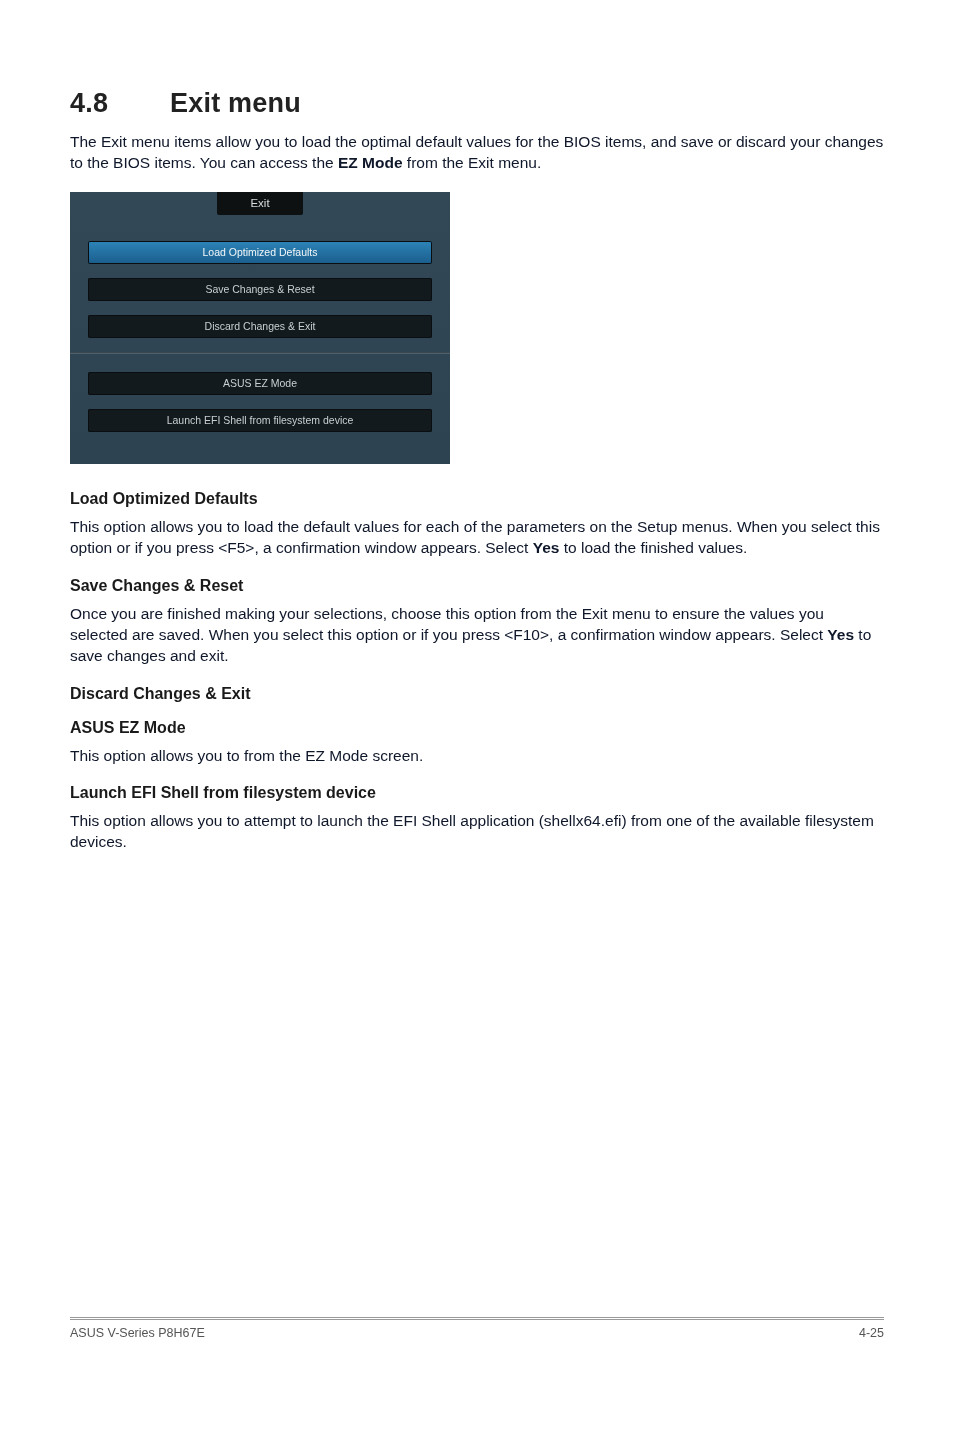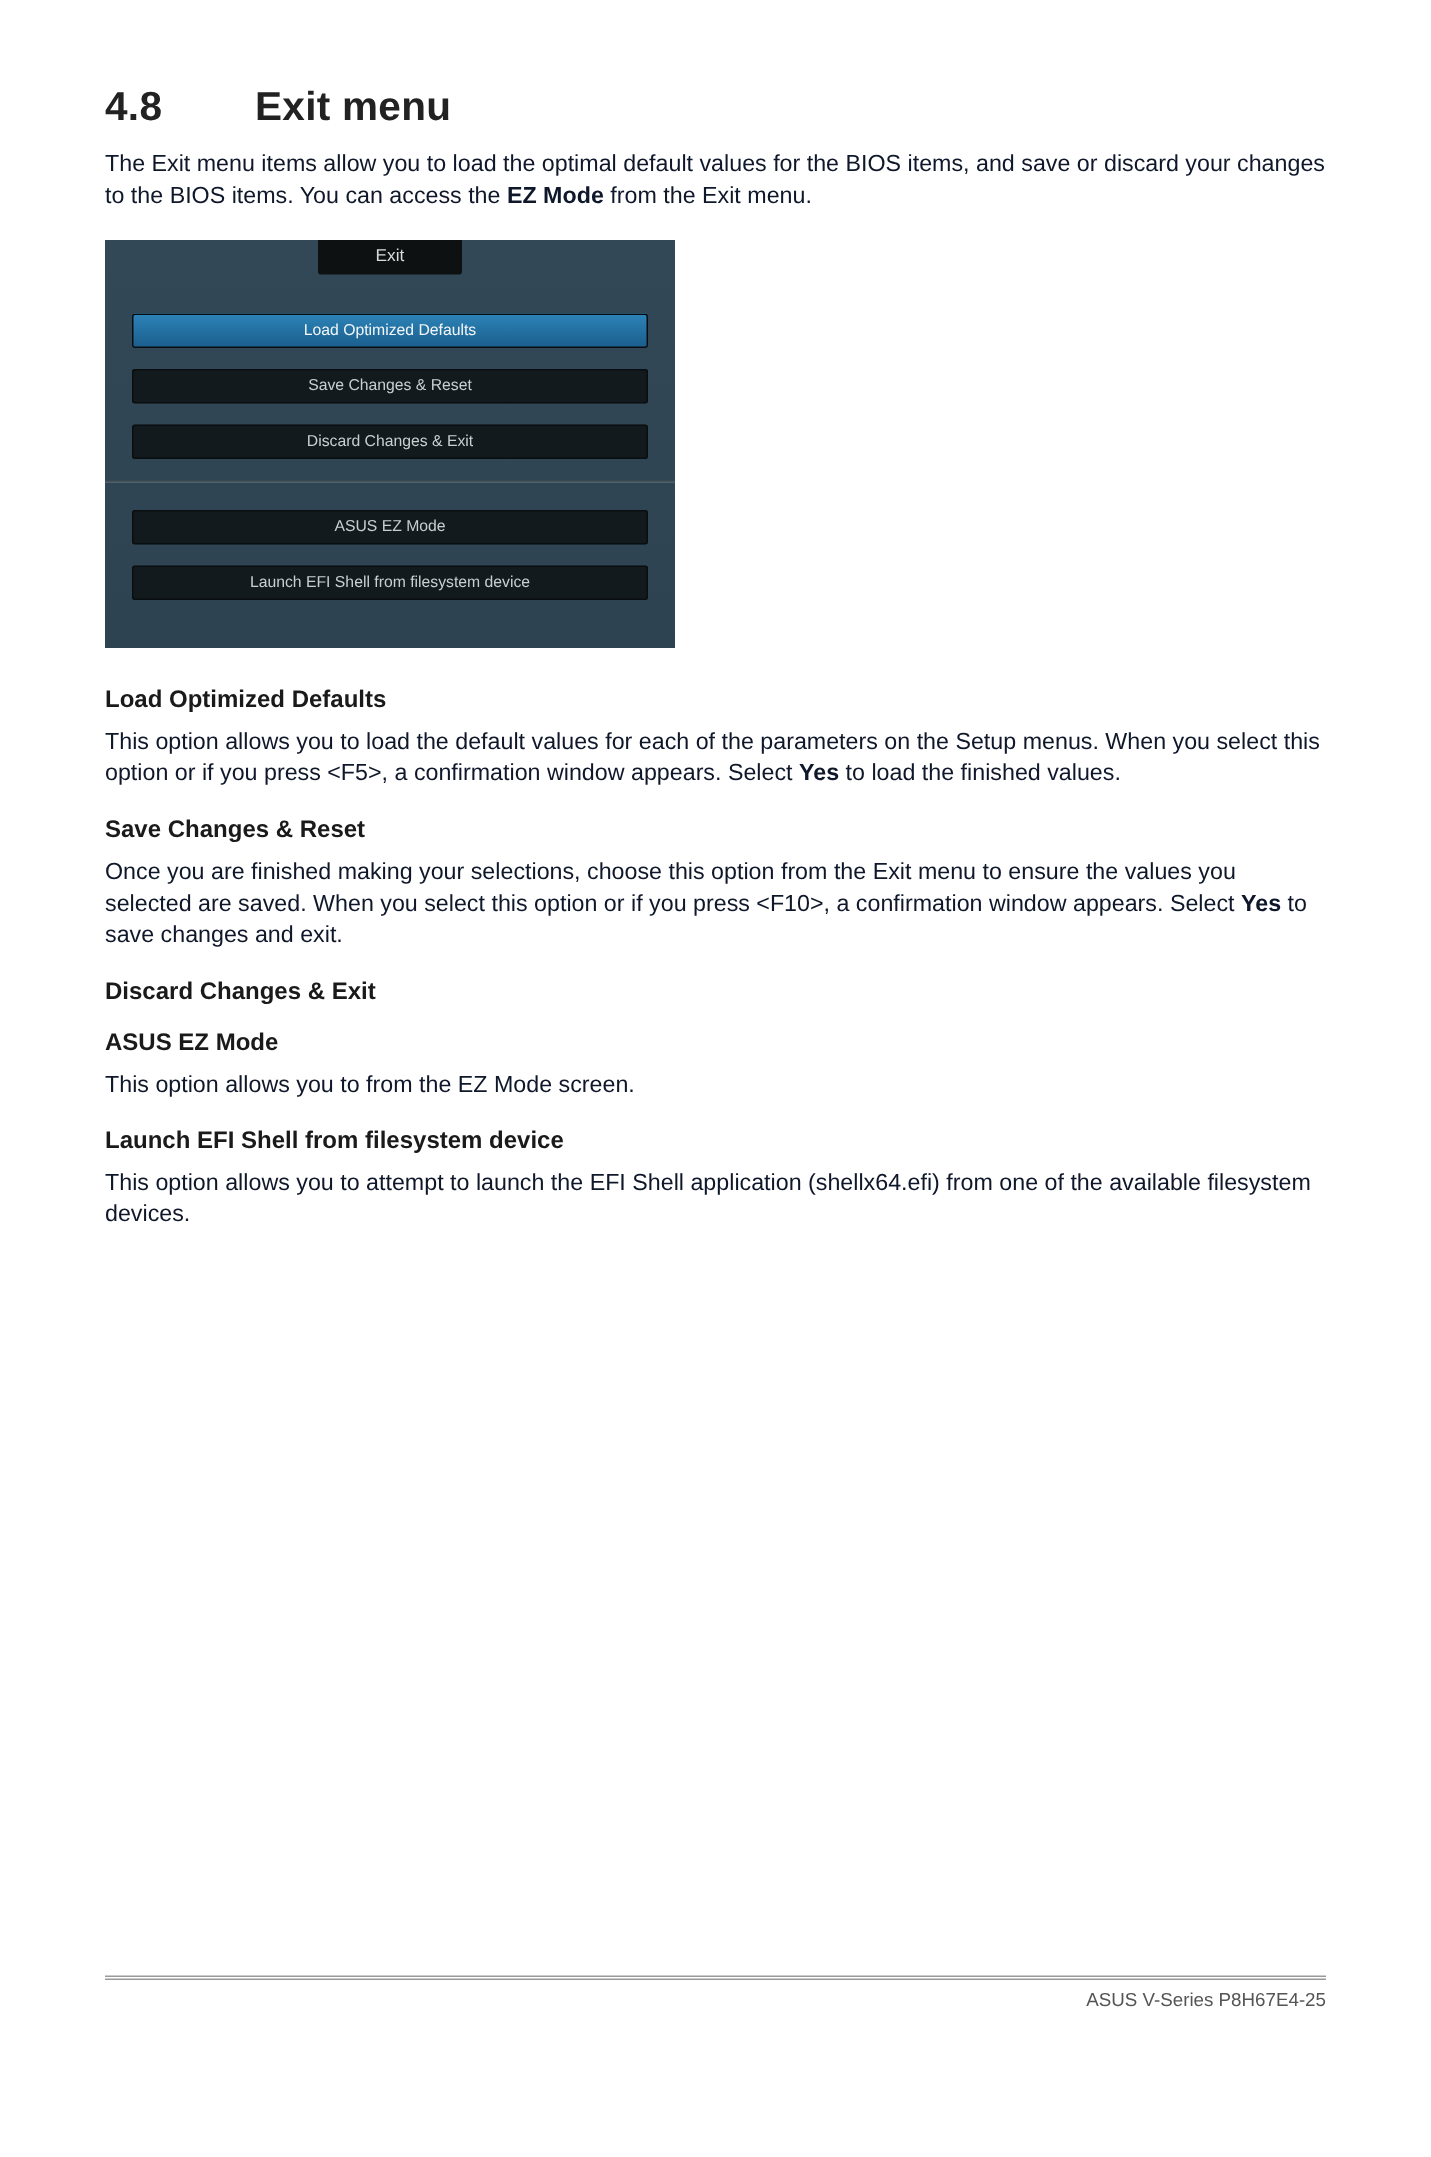--- a/index.html
+++ b/index.html
@@ -4,21 +4,21 @@
 <style>
   body {
     margin: 0;
     padding: 0;
     background: #fff;
     font-family: Arial, Helvetica, sans-serif;
     color: #222;
     width: 954px;
   }
   .page {
-    padding: 56px 70px 40px 70px;
+    padding: 88px 70px 40px 70px;
     box-sizing: border-box;
     min-height: 1380px;
     position: relative;
   }
   h1.sec {
     font-size: 27px;
     font-weight: bold;
     margin: 0 0 12px 0;
     letter-spacing: 0.2px;
   }
@@ -39,21 +39,21 @@
     background: #2e4755;
     background: linear-gradient(#324856 0%, #2d4351 100%);
     padding-bottom: 18px;
     margin-bottom: 26px;
   }
   .bios-tab {
     background: #0d1112;
     color: #d9dcdd;
     font-size: 11.5px;
     text-align: center;
-    width: 96px;
+    width: 86px;
     margin: 0 auto;
     padding: 5px 0 6px 0;
     border-radius: 0 0 2px 2px;
   }
   .bios-gap-top { height: 26px; }
   .bios-btn {
     margin: 0 18px 14px 18px;
     background: #121a1d;
     color: #c9cfd1;
     font-size: 10.5px;
@@ -86,21 +86,21 @@
     position: absolute;
     bottom: 40px;
     left: 70px;
     right: 70px;
     border-top: 1px solid #999;
     border-bottom: 0;
     padding-top: 6px;
     font-size: 12.5px;
     color: #555;
     display: flex;
-    justify-content: flex-end;
+    justify-content: space-between;
   }
   .footer .hr2 {
     position: absolute;
     top: -3px;
     left: 0; right: 0;
     height: 1px;
     background: #999;
   }
 </style>
 </head>

